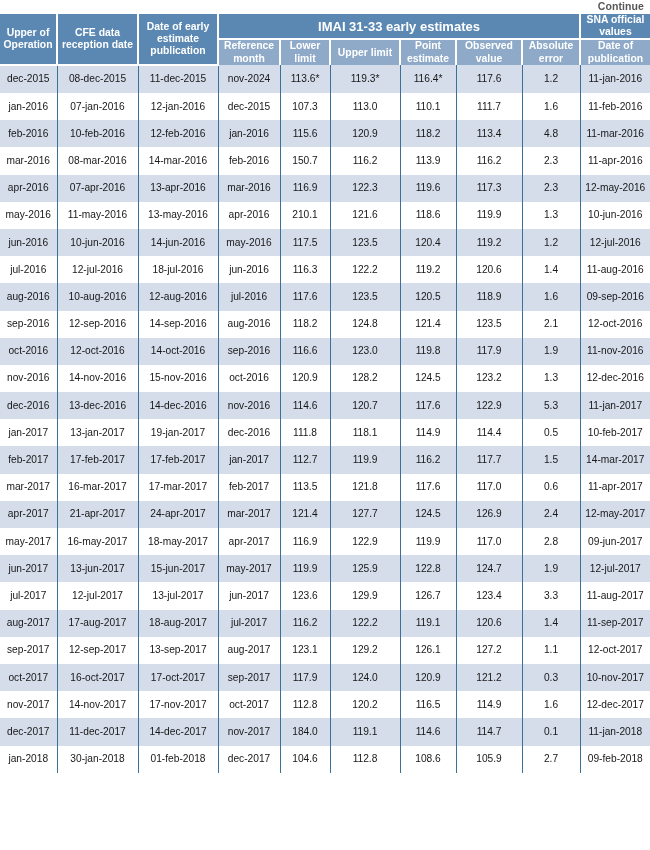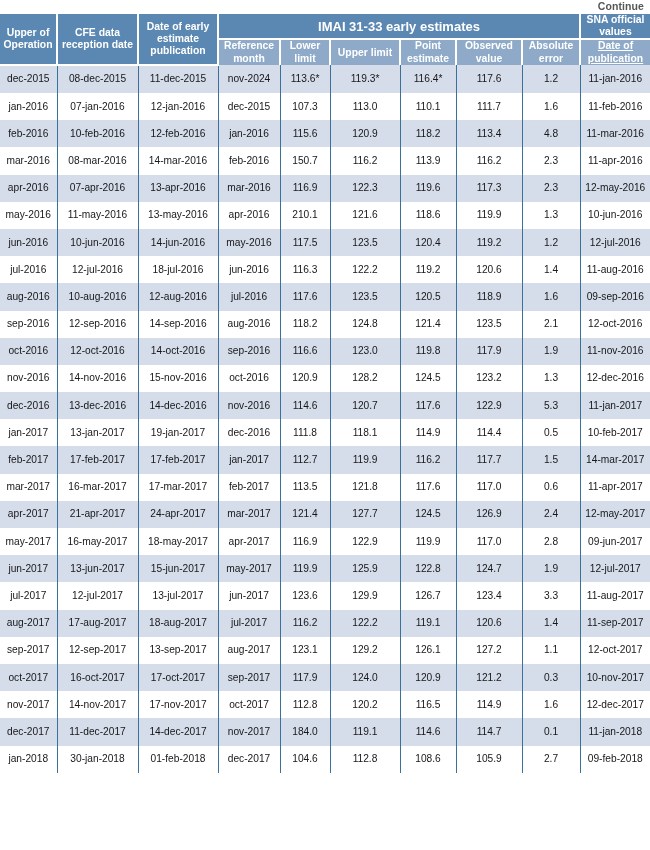--- a/index.html
+++ b/index.html
@@ -86,21 +86,21 @@
     background: #8eaac8;
     color: #ffffff;
     font-weight: bold;
     font-size: 10.4px;
     line-height: 12.2px;
     text-align: center;
     vertical-align: middle;
     border-right: 2px solid #ffffff;
     padding: 3px 2px;
   }
-  .h2cell.last { border-right: none; text-decoration: underline; }
+  .h2cell.last { border-right: none; }
 
   
   table.stats tbody td {
     text-align: center;
     vertical-align: middle;
     font-size: 10.2px;
     line-height: 12px;
     height: 25.2px;
     color: #171717;
     border-right: 1.4px solid #3b7199;

